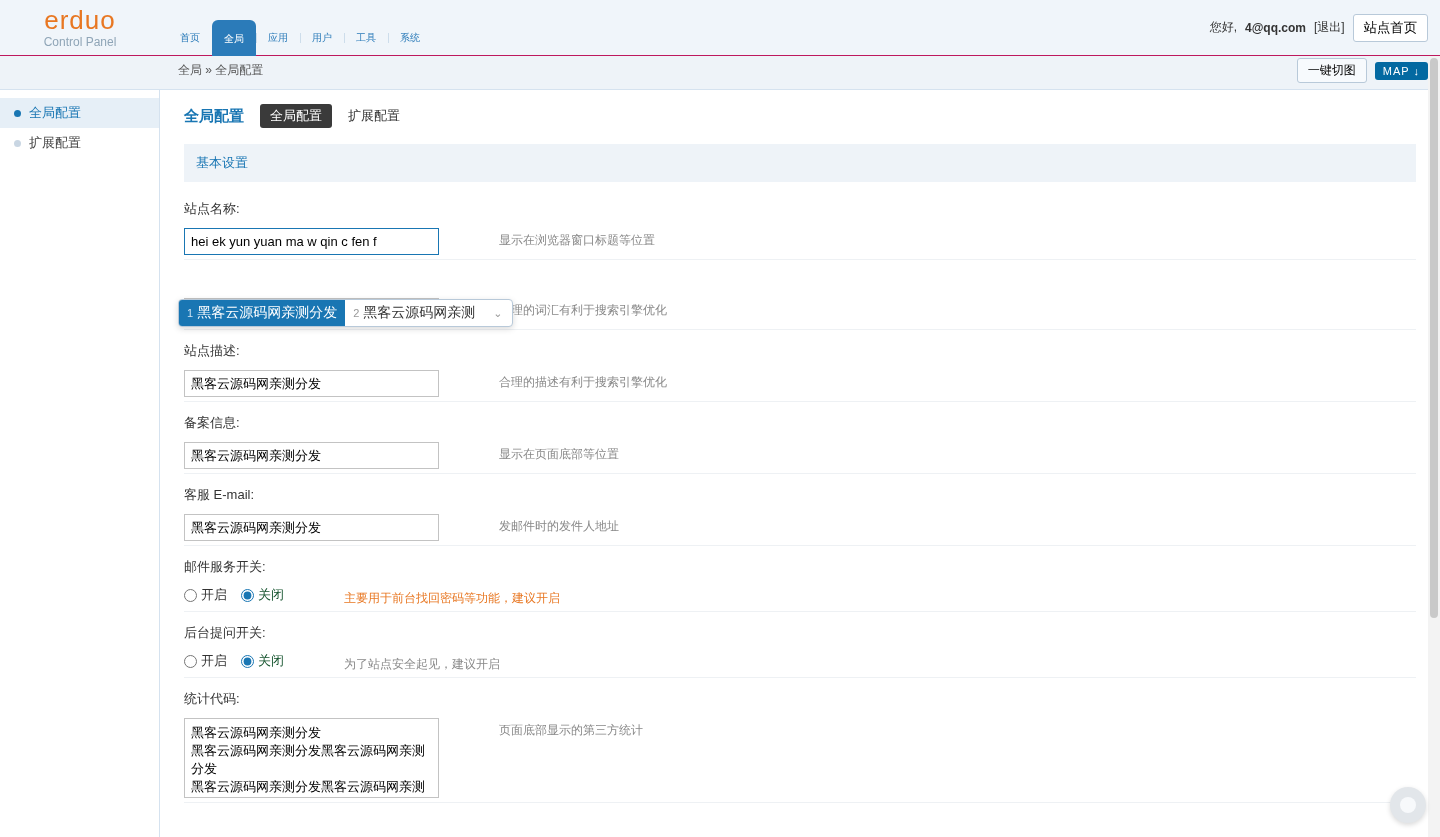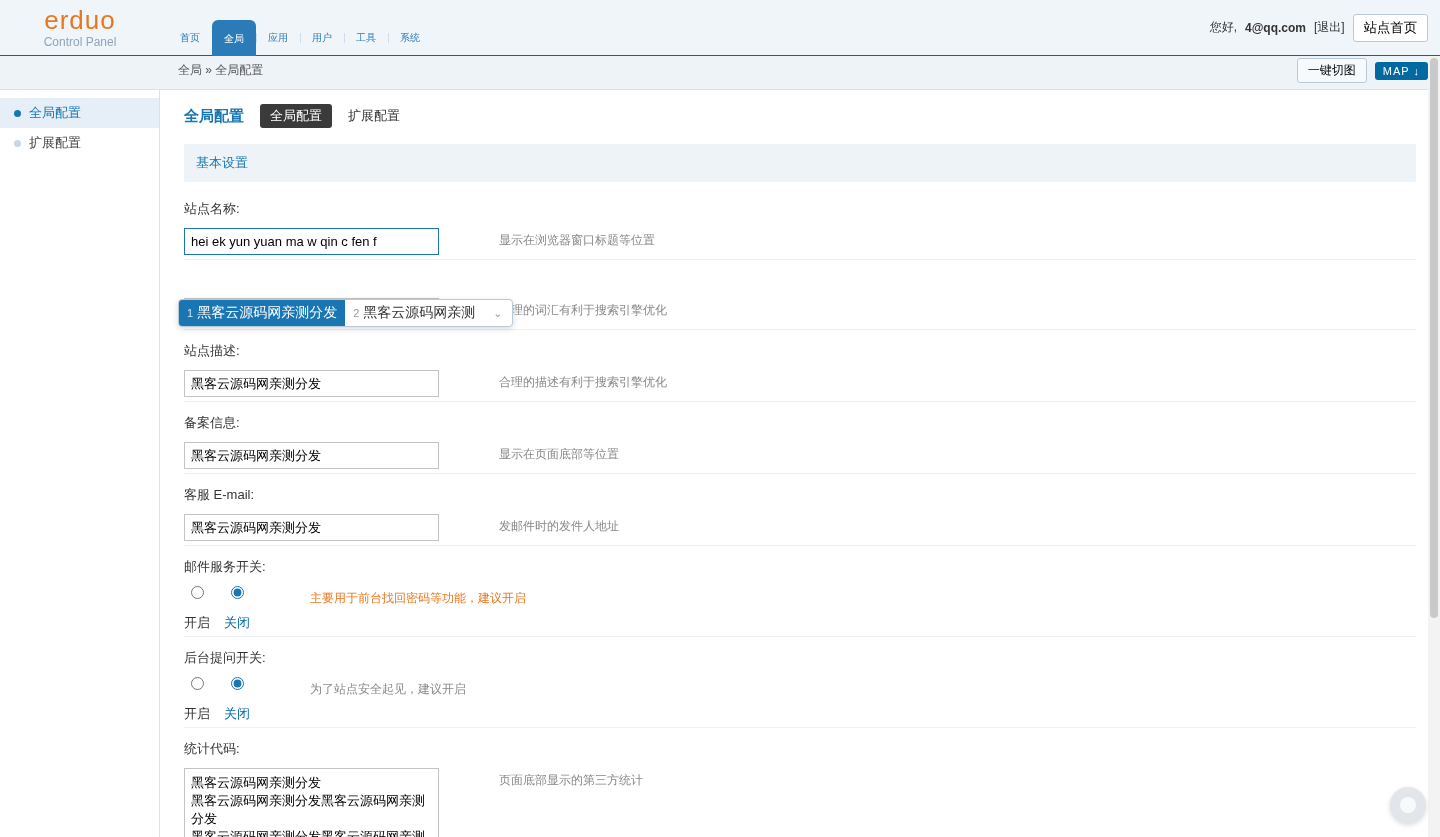--- a/index.html
+++ b/index.html
@@ -52,23 +52,23 @@
 .form-row { border-bottom:1px solid #eef1f4; padding:12px 0 4px; }
 .form-label { color:#333; font-size:13px; margin-bottom:10px; }
 .form-body { display:flex; align-items:flex-start; gap:60px; }
 .form-input, .form-textarea { width:255px; padding:5px 6px; border:1px solid #c3c3c3; font-size:13px; background:#fff; font-family:inherit; }
 .form-input.focus { border:1px solid #1976b3; outline:none; }
 .form-textarea { height:80px; resize:none; overflow-y:scroll; }
 .form-hint { color:#888; font-size:12px; padding-top:4px; }
 .form-hint.warn { color:#e87722; }
 
 .radio-line { display:flex; align-items:center; gap:14px; }
-.radio-line label { display:flex; align-items:center; gap:15px; cursor:pointer;flex-direction:column; }
+.radio-line label { display:flex; align-items:center; gap:4px; cursor:pointer; }
 .radio-line input[type=radio] { accent-color:#1976b3; }
-.green { color:#0369a1; }
+.green { color:#14532d; }
 
 
 .ime { position:absolute; left:-6px; top:71px; display:flex; align-items:center; background:#fff; border:1px solid #b8c9d9; border-radius:4px; box-shadow:0 2px 6px rgba(0,0,0,0.15); font-size:14px; z-index:10; height:28px; overflow:hidden; }
 .ime-wrap { position:relative; }
 .ime .cand { display:flex; align-items:center; padding:0 8px; height:100%; white-space:nowrap; }
 .ime .cand.sel { background:#1976b3; color:#fff; }
 .ime .cand .num { font-size:11px; margin-right:4px; }
 .ime .cand.sel .num { color:#cfe3f3; }
 .ime .cand .num.grey { color:#999; }
 .ime .chev { padding:0 10px; color:#999; font-size:11px; }

